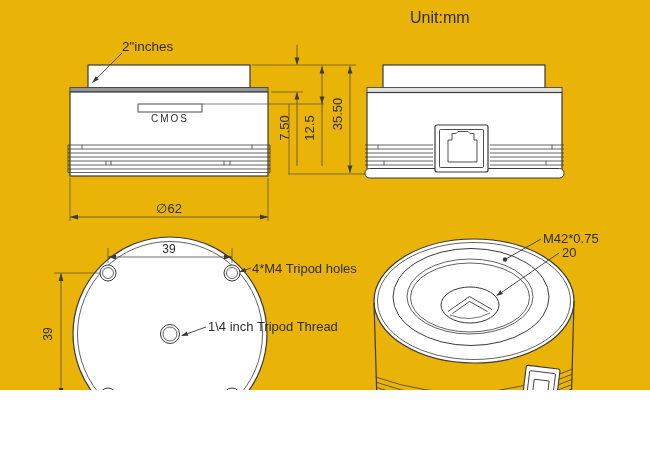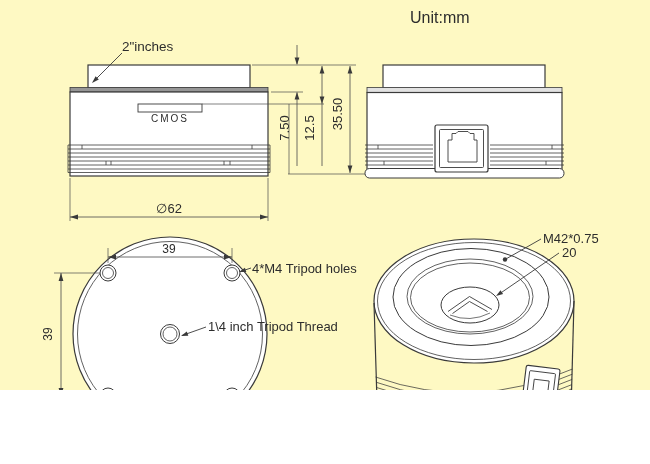--- a/index.html
+++ b/index.html
@@ -1,19 +1,19 @@
 <!DOCTYPE html>
 <html><head>
 <meta charset="utf-8">
 <style>
   html,body{margin:0;padding:0;background:#ffffff;}
   .page{
     position:relative;
     width:650px;height:390px;
-    background:#fef9c3;
+    background:#eab308;
     font-family:"Liberation Sans", sans-serif;
     overflow:hidden;
   }
   svg{display:block}
   text{fill:#2d2d2d;font-family:"Liberation Sans", sans-serif;}
   .outline{fill:#ffffff;stroke:#3a3a3a;stroke-width:1.2;}
   .thin{fill:none;stroke:#3a3a3a;stroke-width:0.8;}
   .dimline{fill:none;stroke:#4a4a4a;stroke-width:0.8;}
   .extline{fill:none;stroke:#4a4a4a;stroke-width:0.7;}
   .leader{fill:none;stroke:#3a3a3a;stroke-width:0.9;}

